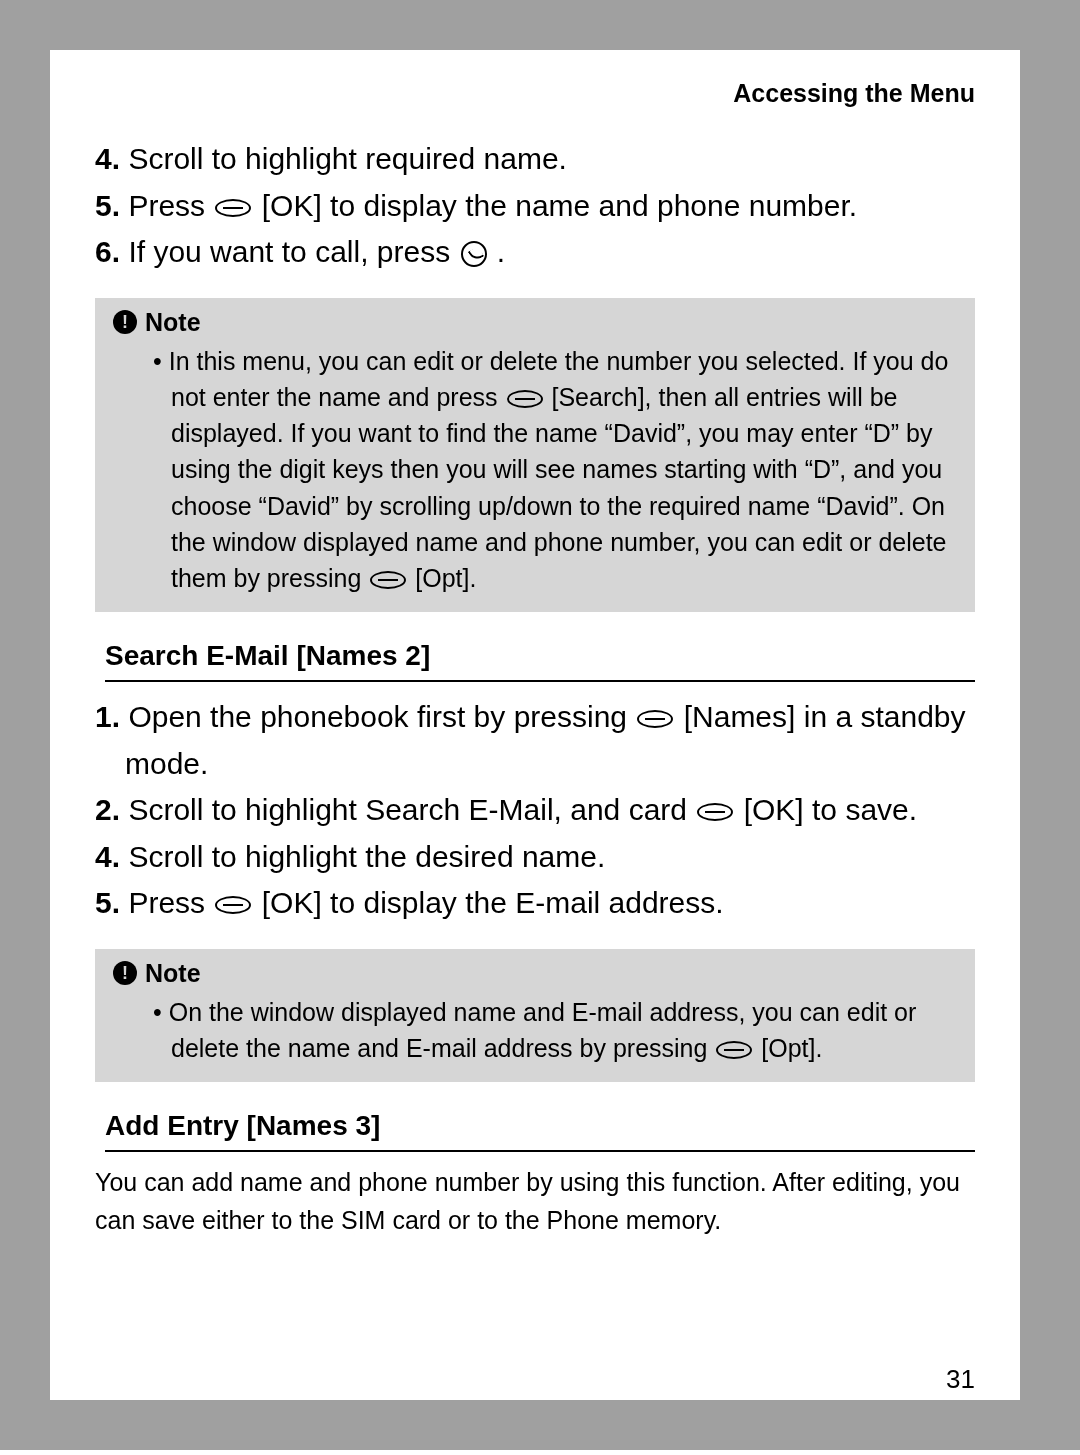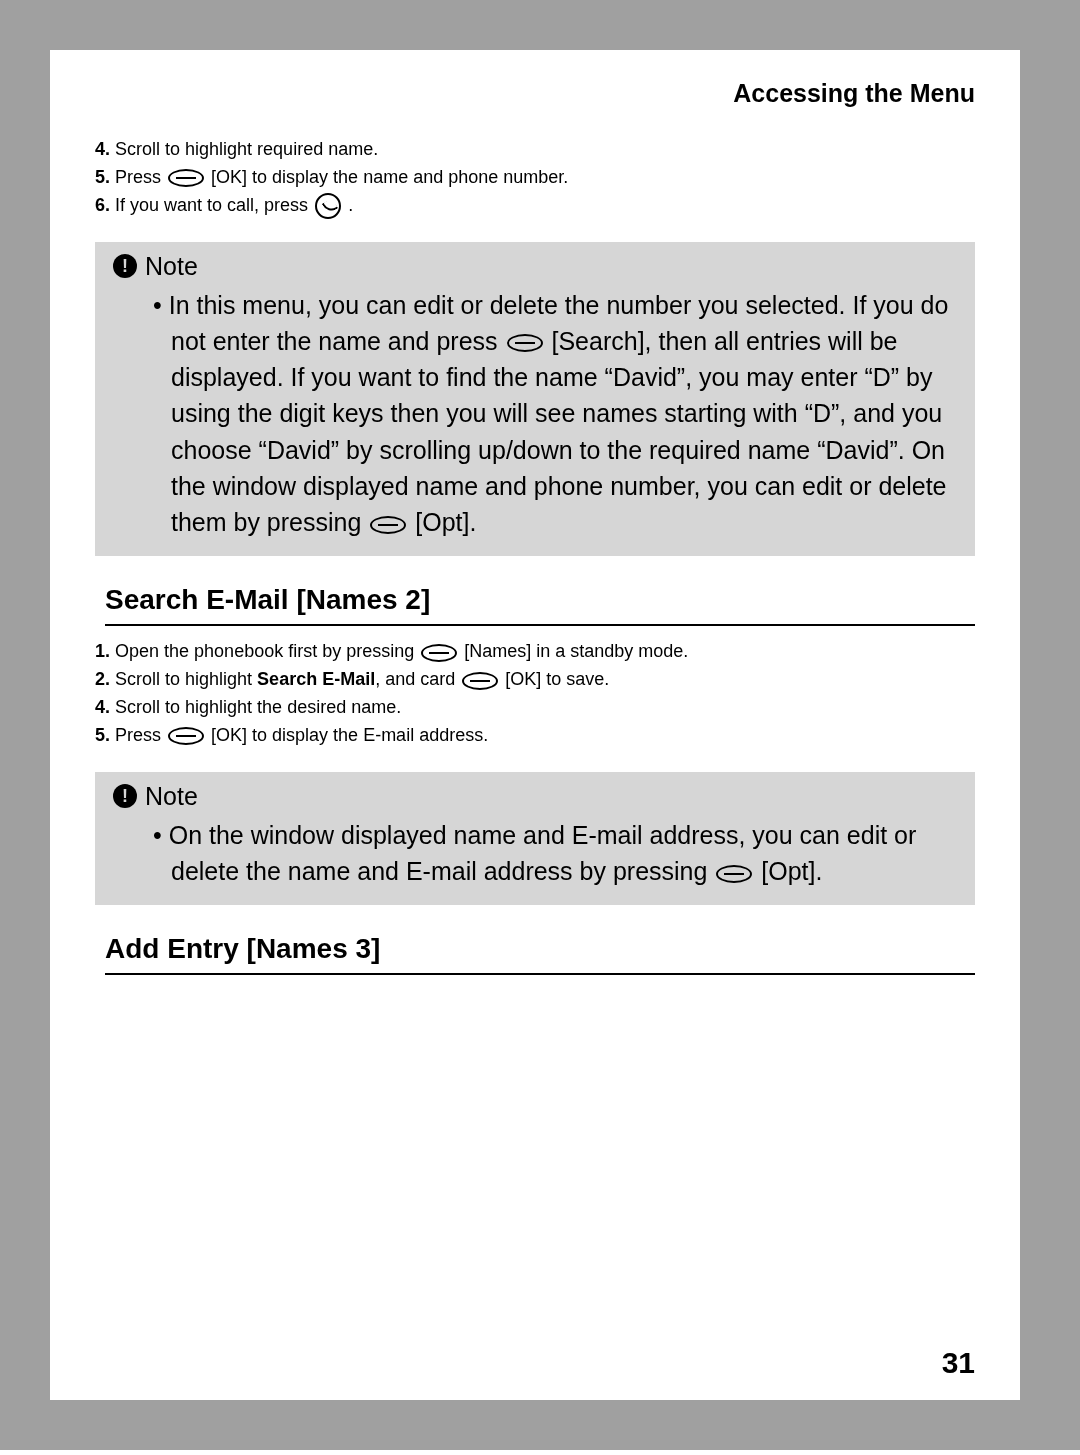--- a/index.html
+++ b/index.html
@@ -26,21 +26,21 @@
     font-size: 25px;
     margin-bottom: 28px;
     margin-top: 4px;
   }
   .step-list {
     list-style: none;
     padding: 0;
     margin: 0 0 22px 0;
   }
   .step-list li {
-    font-size: 18px;
+    font-size: 30px;
     line-height: 1.55;
     padding-left: 30px;
     text-indent: -30px;
   }
   .step-list .num {
     font-weight: bold;
   }
   .note-box {
     background: #d6d6d6;
     padding: 10px 18px 16px 18px;
@@ -58,21 +58,21 @@
     background: #000;
     border-radius: 50%;
     display: inline-flex;
     align-items: center;
     justify-content: center;
     color: #d6d6d6;
     font-weight: bold;
     font-size: 18px;
   }
   .note-label {
-    font-weight: normal;
+    font-weight: bold;
     font-size: 25px;
   }
   .note-bullet {
     font-size: 25px;
     line-height: 1.45;
     padding-left: 58px;
     text-indent: -18px;
   }
   .section-heading {
     font-weight: bold;
@@ -83,24 +83,24 @@
     margin-bottom: 12px;
     margin-left: 10px;
   }
   .body-para {
     font-size: 25px;
     line-height: 1.5;
     margin: 0;
   }
   .page-num {
     position: absolute;
-    bottom: 20px;
+    bottom: 5px;
     right: 45px;
-    font-weight: bold;
-    font-size: 30px;
+    font-weight: normal;
+    font-size: 26px;
   }
   .key-oval {
     display: inline-block;
     width: 36px;
     height: 18px;
     border: 2px solid #000;
     border-radius: 50%;
     vertical-align: middle;
     position: relative;
     margin: 0 2px;
@@ -131,21 +131,21 @@
     width: 10px;
     height: 10px;
     border: 2px solid #000;
     border-top: none;
     border-right: none;
     border-radius: 0 0 0 10px;
     top: 5px;
     left: 7px;
     transform: rotate(-30deg);
   }
-  .bold { font-weight: bold; }
+  .bold { font-weight: normal; }
 </style>
 </head>
 <body>
 
 <div class="outer-frame">
   <div class="page">
 
     <div class="header-title">Accessing the Menu</div>
 
     <ul class="step-list">
@@ -177,16 +177,17 @@
       <div class="note-header">
         <span class="note-icon">!</span>
         <span class="note-label">Note</span>
       </div>
       <div class="note-bullet">
         <span>• On the window displayed name and E-mail address, you can edit or delete the name and E-mail address by pressing </span><span class="key-oval"></span><span> [Opt].</span>
       </div>
     </div>
 
     <div class="section-heading">Add Entry [Names 3]</div>
+    <p class="body-para">You can add name and phone number by using this function. After editing, you can save either to the SIM card or to the Phone memory.</p>
 
     <div class="page-num">31</div>
   </div>
 </div>
 
 </body></html>

